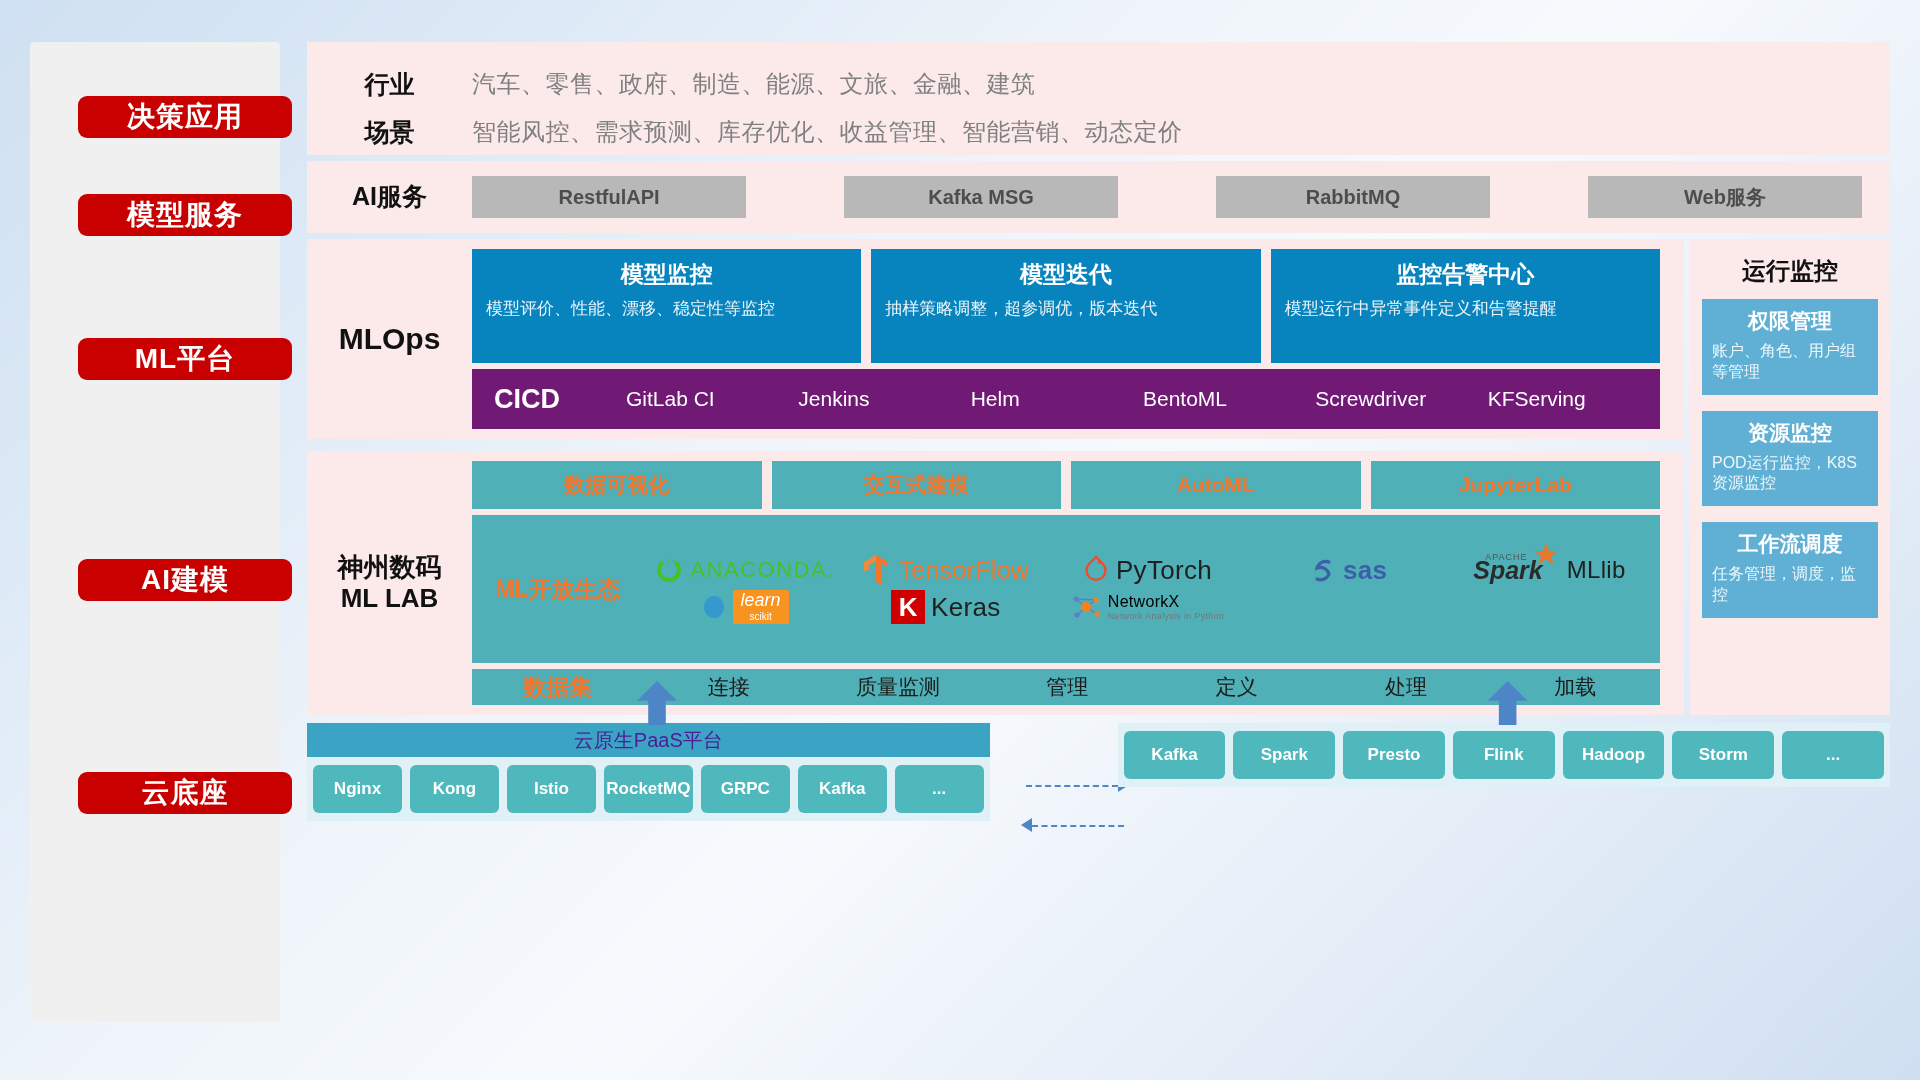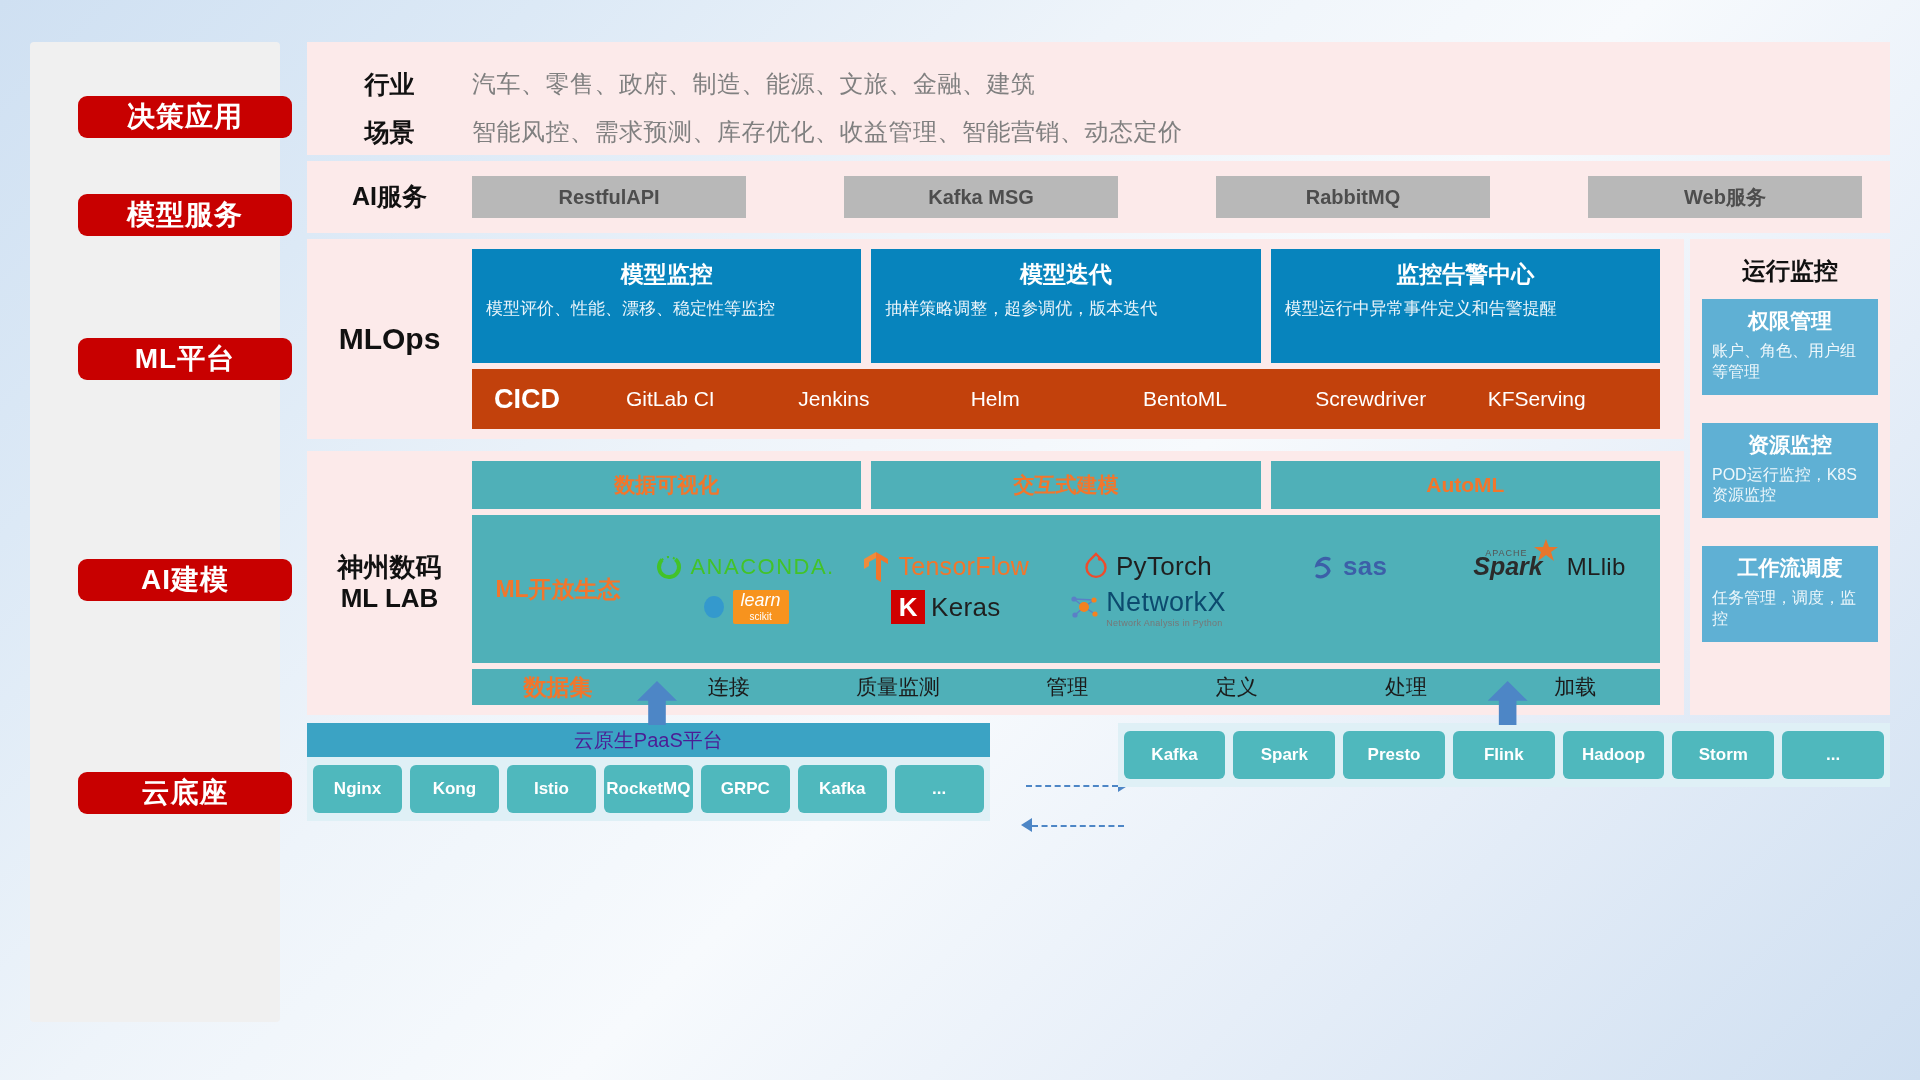--- a/index.html
+++ b/index.html
@@ -58,34 +58,34 @@
   #mlops-wrap .row-label{width:165px;flex:none;font-size:30px;}
   .mlops-col{flex:1;display:flex;flex-direction:column;gap:6px;}
   .mlops-cards{display:flex;gap:10px;}
   .mlops-card{
     flex:1;background:#0784bd;color:#fff;padding:10px 14px 14px;box-sizing:border-box;
     min-height:114px;
   }
   .mlops-card h4{margin:0 0 8px;font-size:23px;text-align:center;font-weight:bold;}
   .mlops-card p{margin:0;font-size:17px;line-height:1.32;color:#eaf4fa;}
   .cicd{
-    background:#c2410c;display:flex;align-items:center;height:60px;padding-left:22px;
+    background:#701a75;display:flex;align-items:center;height:60px;padding-left:22px;
     box-sizing:border-box;color:#fff;overflow:hidden;
   }
   .cicd .cicd-title{font-size:27px;font-weight:bold;width:132px;flex:none;}
   .cicd .cicd-items{display:flex;flex:1;}
   .cicd .cicd-items span{flex:1;font-size:21px;line-height:1.22;}
 
   
   #monitor{
     width:200px;flex:none;background:#fceaea;padding:10px 12px 14px;box-sizing:border-box;
     display:flex;flex-direction:column;
   }
   #monitor .mon-title{font-size:24px;font-weight:bold;text-align:center;color:#111;margin:6px 0 12px;}
-  .mon-card{background:#5fb0d4;color:#fff;padding:8px 10px 12px;margin-bottom:28px;}
+  .mon-card{background:#5fb0d4;color:#fff;padding:8px 10px 12px;margin-bottom:16px;}
   .mon-card h5{margin:0 0 6px;font-size:21px;text-align:center;font-weight:bold;}
   .mon-card p{margin:0;font-size:16px;line-height:1.3;color:#eef7fb;}
 
   
   #band-lab{display:flex;gap:6px;align-items:stretch;}
   #lab-wrap{flex:1;background:#fceaea;display:flex;align-items:center;padding:10px 24px 10px 0;box-sizing:border-box;}
   #lab-wrap .row-label{width:165px;flex:none;font-size:26px;}
   .lab-col{flex:1;display:flex;flex-direction:column;gap:6px;}
   .lab-tabs{display:flex;gap:10px;}
   .lab-tab{
@@ -113,21 +113,21 @@
   .pt .logo-txt{color:#1f1f1f;font-size:26px;}
   .sas .logo-txt{color:#3c5fa8;font-weight:bold;font-size:26px;}
   .spark .logo-txt{color:#1f1f1f;font-size:24px;}
   .spark .spark-word{color:#2b2b2b;font-weight:bold;font-style:italic;font-size:25px;}
   .sk .sk-badge{background:#f7931e;color:#fff;font-style:italic;padding:1px 8px 2px;font-size:18px;
     border-radius:2px;line-height:1.1;text-align:center;}
   .sk .sk-badge small{display:block;font-size:10px;font-style:normal;}
   .keras .k-box{background:#d00000;color:#fff;font-weight:bold;font-size:26px;width:34px;height:34px;
     display:flex;align-items:center;justify-content:center;}
   .keras .logo-txt{color:#1f1f1f;font-size:26px;}
-  .nx .logo-txt{color:#0c4a6e;font-size:27px;}
+  .nx .logo-txt{color:#000000;font-size:16px;}
   .nx small{display:block;font-size:9px;color:#777;letter-spacing:.3px;}
 
   
   #band-cloud{margin-top:8px;display:flex;gap:0;position:relative;height:150px;}
   .cloud-block{width:700px;position:relative;}
   .cloud-block.right{margin-left:128px;width:792px;}
   .cloud-head{
     background:#3ba3c4;color:#4c1d95;height:34px;display:flex;align-items:center;justify-content:center;
     font-size:20px;
   }
@@ -219,20 +219,21 @@
         <div id="lab-wrap">
           <div class="row-label">
             <div>神州数码</div>
             <div>ML LAB</div>
           </div>
           <div class="lab-col">
             <div class="lab-tabs">
               <div class="lab-tab">数据可视化</div>
               <div class="lab-tab">交互式建模</div>
               <div class="lab-tab">AutoML</div>
+              <div class="lab-tab">JupyterLab</div>
             </div>
 
             <div class="eco">
               <div class="eco-title">ML开放生态</div>
               <div class="eco-grid">
 
                 <div class="logo anaconda">
                   <svg width="30" height="30" viewBox="0 0 30 30">
                     <circle cx="15" cy="15" r="10" fill="none" stroke="#43c328" stroke-width="4" stroke-dasharray="48 15" transform="rotate(-50 15 15)"></circle>
                     <circle cx="15" cy="15" r="10" fill="none" stroke="#43c328" stroke-width="2.2" stroke-dasharray="2 4" transform="rotate(120 15 15)"></circle>

